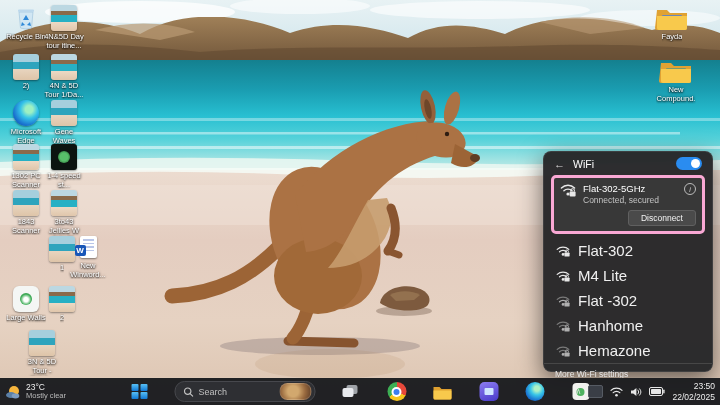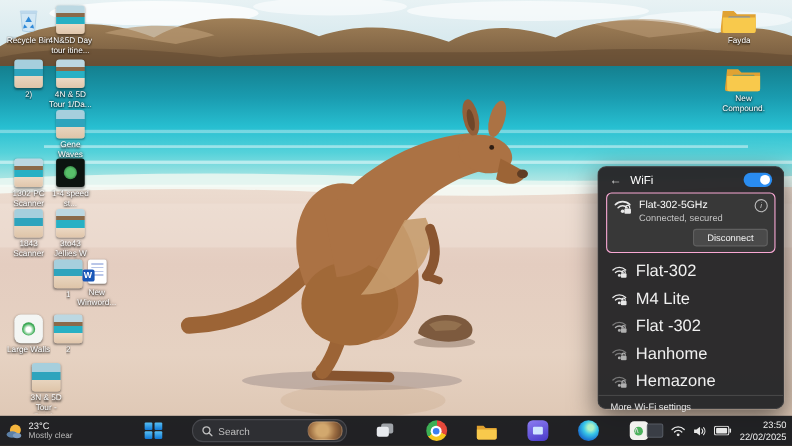--- a/index.html
+++ b/index.html
@@ -37,21 +37,21 @@
 
   
   .wifi-panel{position:absolute;left:543px;top:151px;width:170px;height:221px;border-radius:8px;
       background:rgba(38,38,40,.97);border:1px solid rgba(255,255,255,.09);
       box-shadow:0 8px 24px rgba(0,0,0,.55);color:#eee;display:flex;flex-direction:column;box-sizing:border-box;}
   .wp-header{display:flex;align-items:center;gap:8px;padding:5px 10px 3px 10px;}
   .wp-back{font-size:11px;color:#ddd;cursor:pointer;}
   .wp-title{font-size:10.5px;color:#fff;flex:1;}
   .toggle{width:26px;height:13px;border-radius:7px;position:relative;cursor:pointer;}
   .toggle .knob{position:absolute;right:2px;top:2px;width:9px;height:9px;border-radius:50%;background:#fff;}
-  .wp-card{margin:2px 7px 4px 7px;background:#383838;border:1px solid #f9a8d4;border-radius:5px;padding:5px 6px 5px 6px;}
+  .wp-card{margin:2px 7px 4px 7px;background:#383838;border:3px solid #f9a8d4;border-radius:5px;padding:5px 6px 5px 6px;}
   .wp-card-top{display:flex;gap:7px;align-items:flex-start;}
   .wp-ssid{font-size:9.5px;color:#fff;}
   .wp-status{font-size:8.5px;color:#c3c3c3;margin-top:1px;}
   .wp-info{margin-left:auto;width:10px;height:10px;border:1px solid #bbb;border-radius:50%;
       font-size:7px;color:#ccc;display:flex;align-items:center;justify-content:center;font-style:italic;cursor:pointer;}
   .wp-card-actions{display:flex;justify-content:flex-end;margin-top:5px;}
   .btn-disconnect{background:#4a4a4a;border:1px solid #606060;border-radius:3px;color:#f2f2f2;
       font-size:8.5px;padding:2px 12px;cursor:pointer;font-family:inherit;}
   .net-list{flex:1;display:flex;flex-direction:column;}
   .net-row{display:flex;align-items:center;gap:8px;padding:0 12px;height:25px;cursor:pointer;}
@@ -204,20 +204,24 @@
   <div class="dicon" style="left:6px;top:54px">
     <div class="thumb k-image"></div>
     <div class="cap">2)</div>
   </div>
 
   <div class="dicon" style="left:44px;top:54px">
     <div class="thumb k-image2"></div>
     <div class="cap">4N &amp; 5D Tour 1/Da...</div>
   </div>
 
+  <div class="dicon" style="left:6px;top:100px">
+    <div class="thumb k-edge"></div>
+    <div class="cap">Microsoft Edge</div>
+  </div>
 
   <div class="dicon" style="left:44px;top:100px">
     <div class="thumb k-image"></div>
     <div class="cap">Gene Waves</div>
   </div>
 
   <div class="dicon" style="left:6px;top:144px">
     <div class="thumb k-image2"></div>
     <div class="cap">1302 PC Scanner</div>
   </div>

